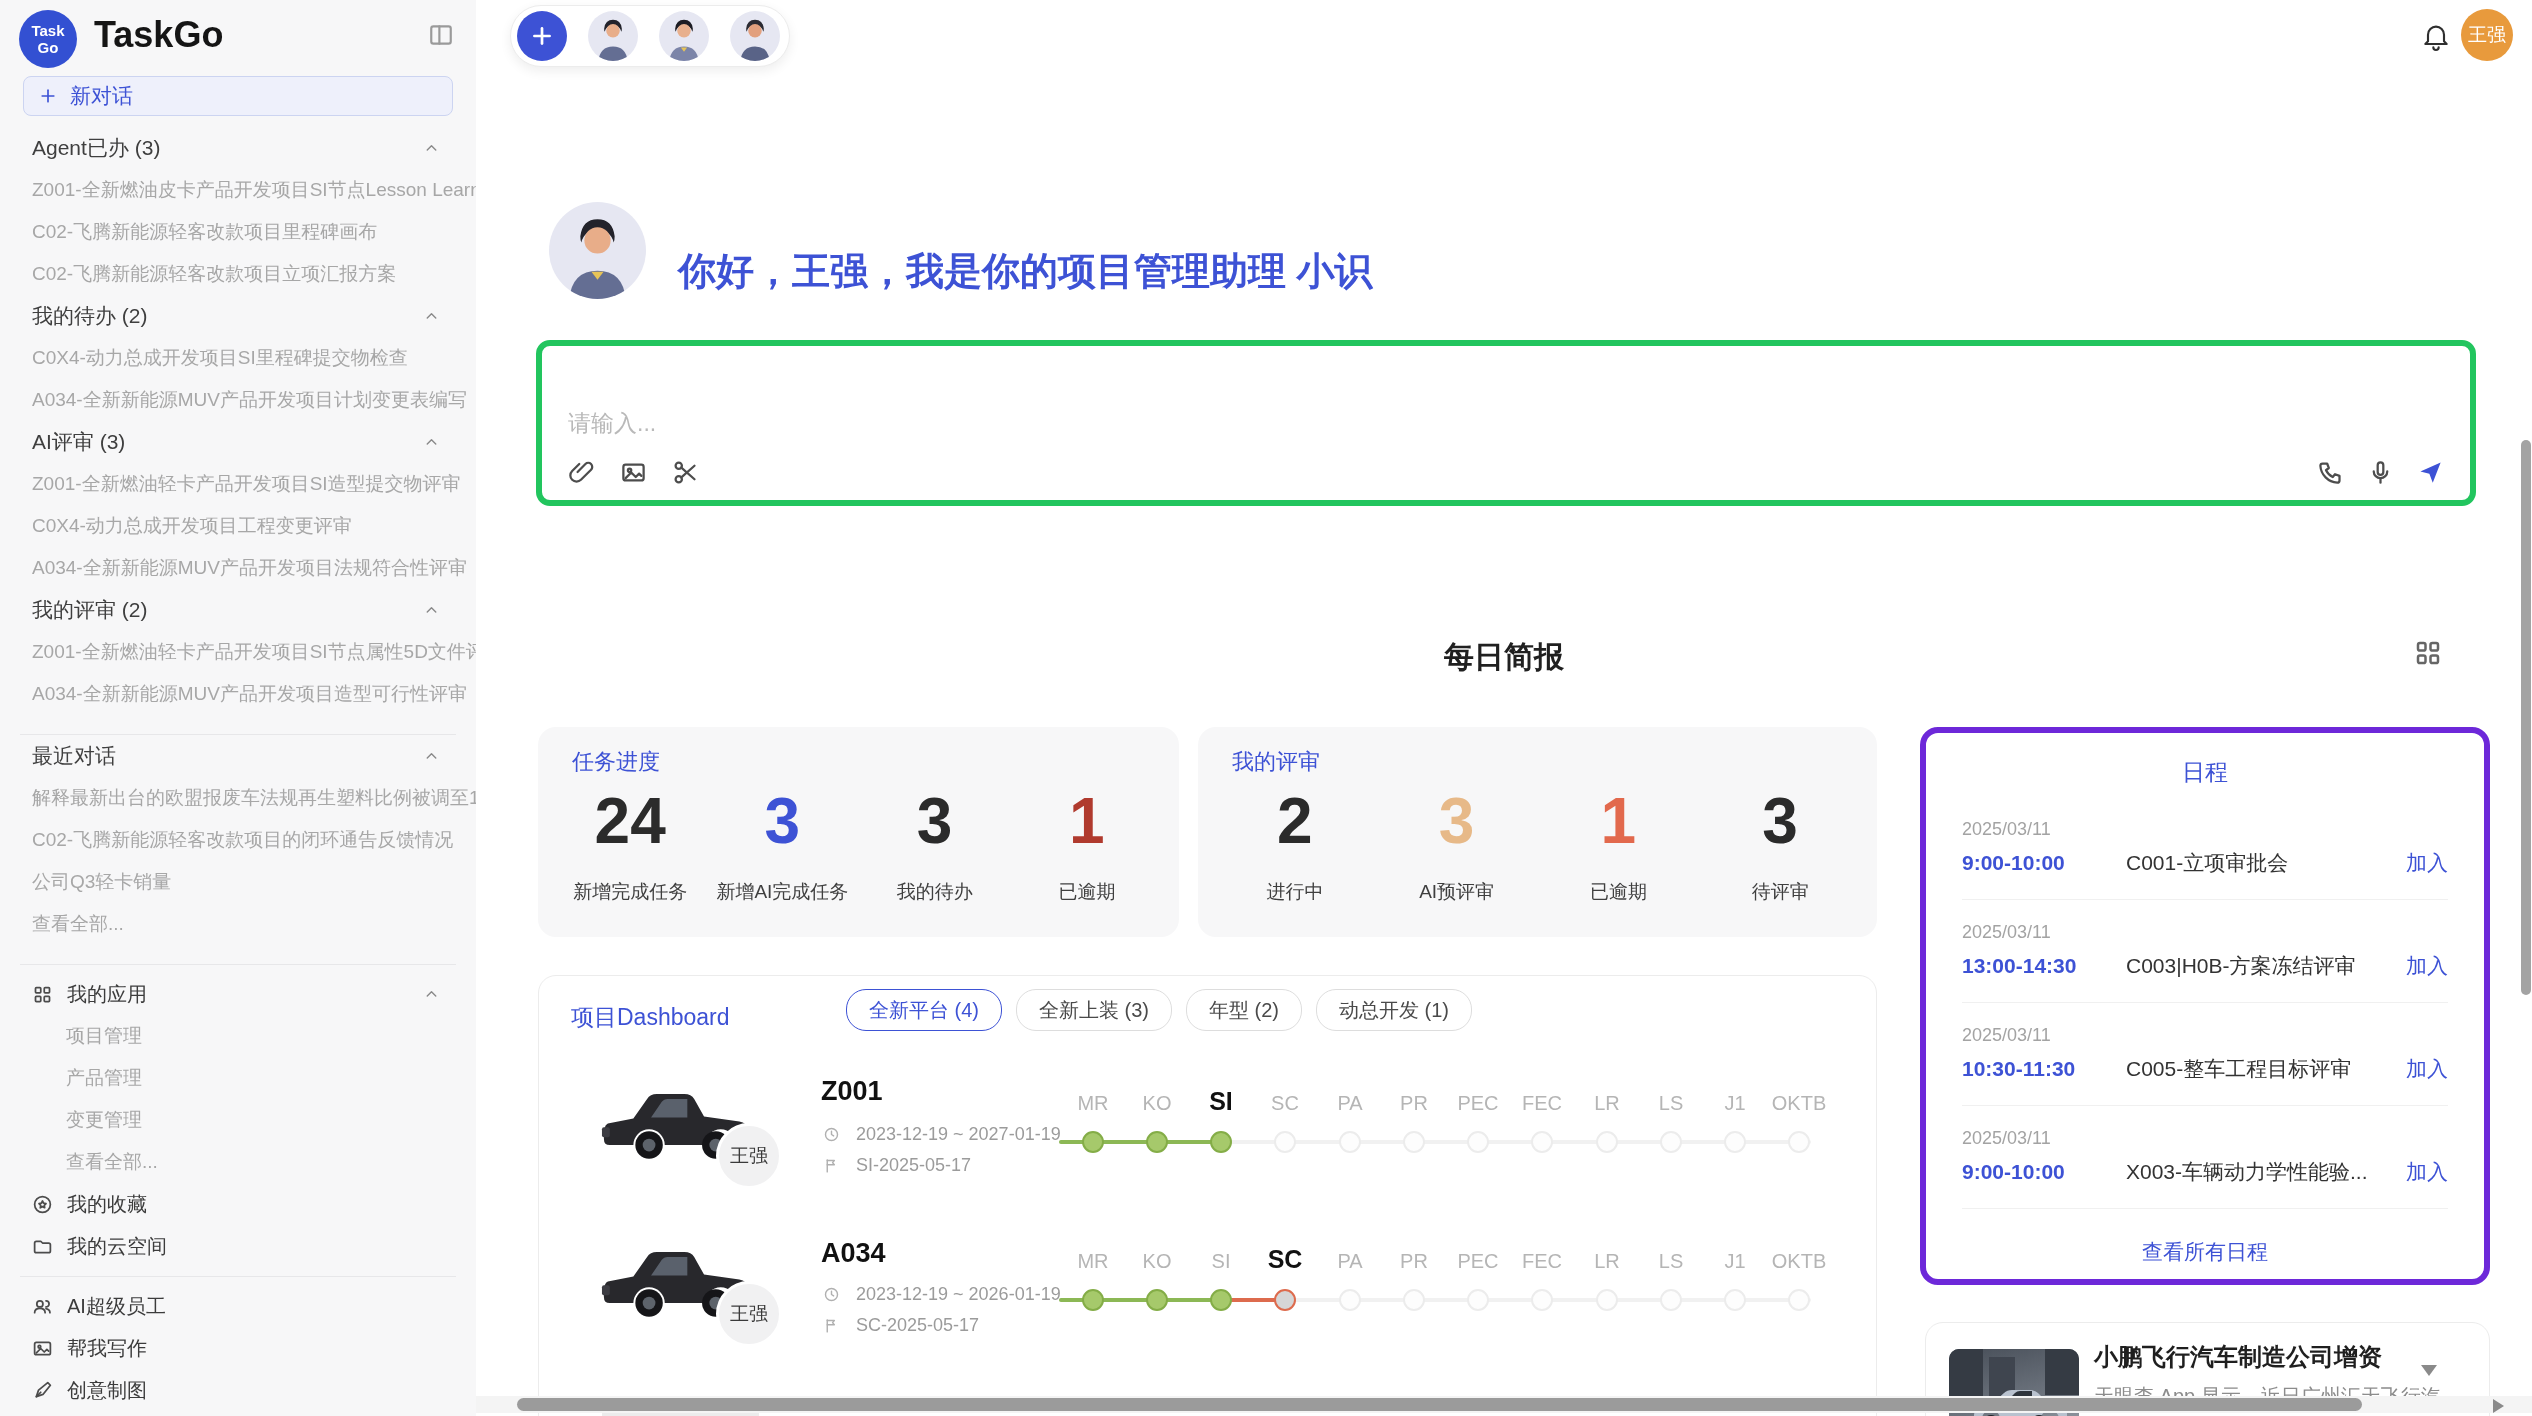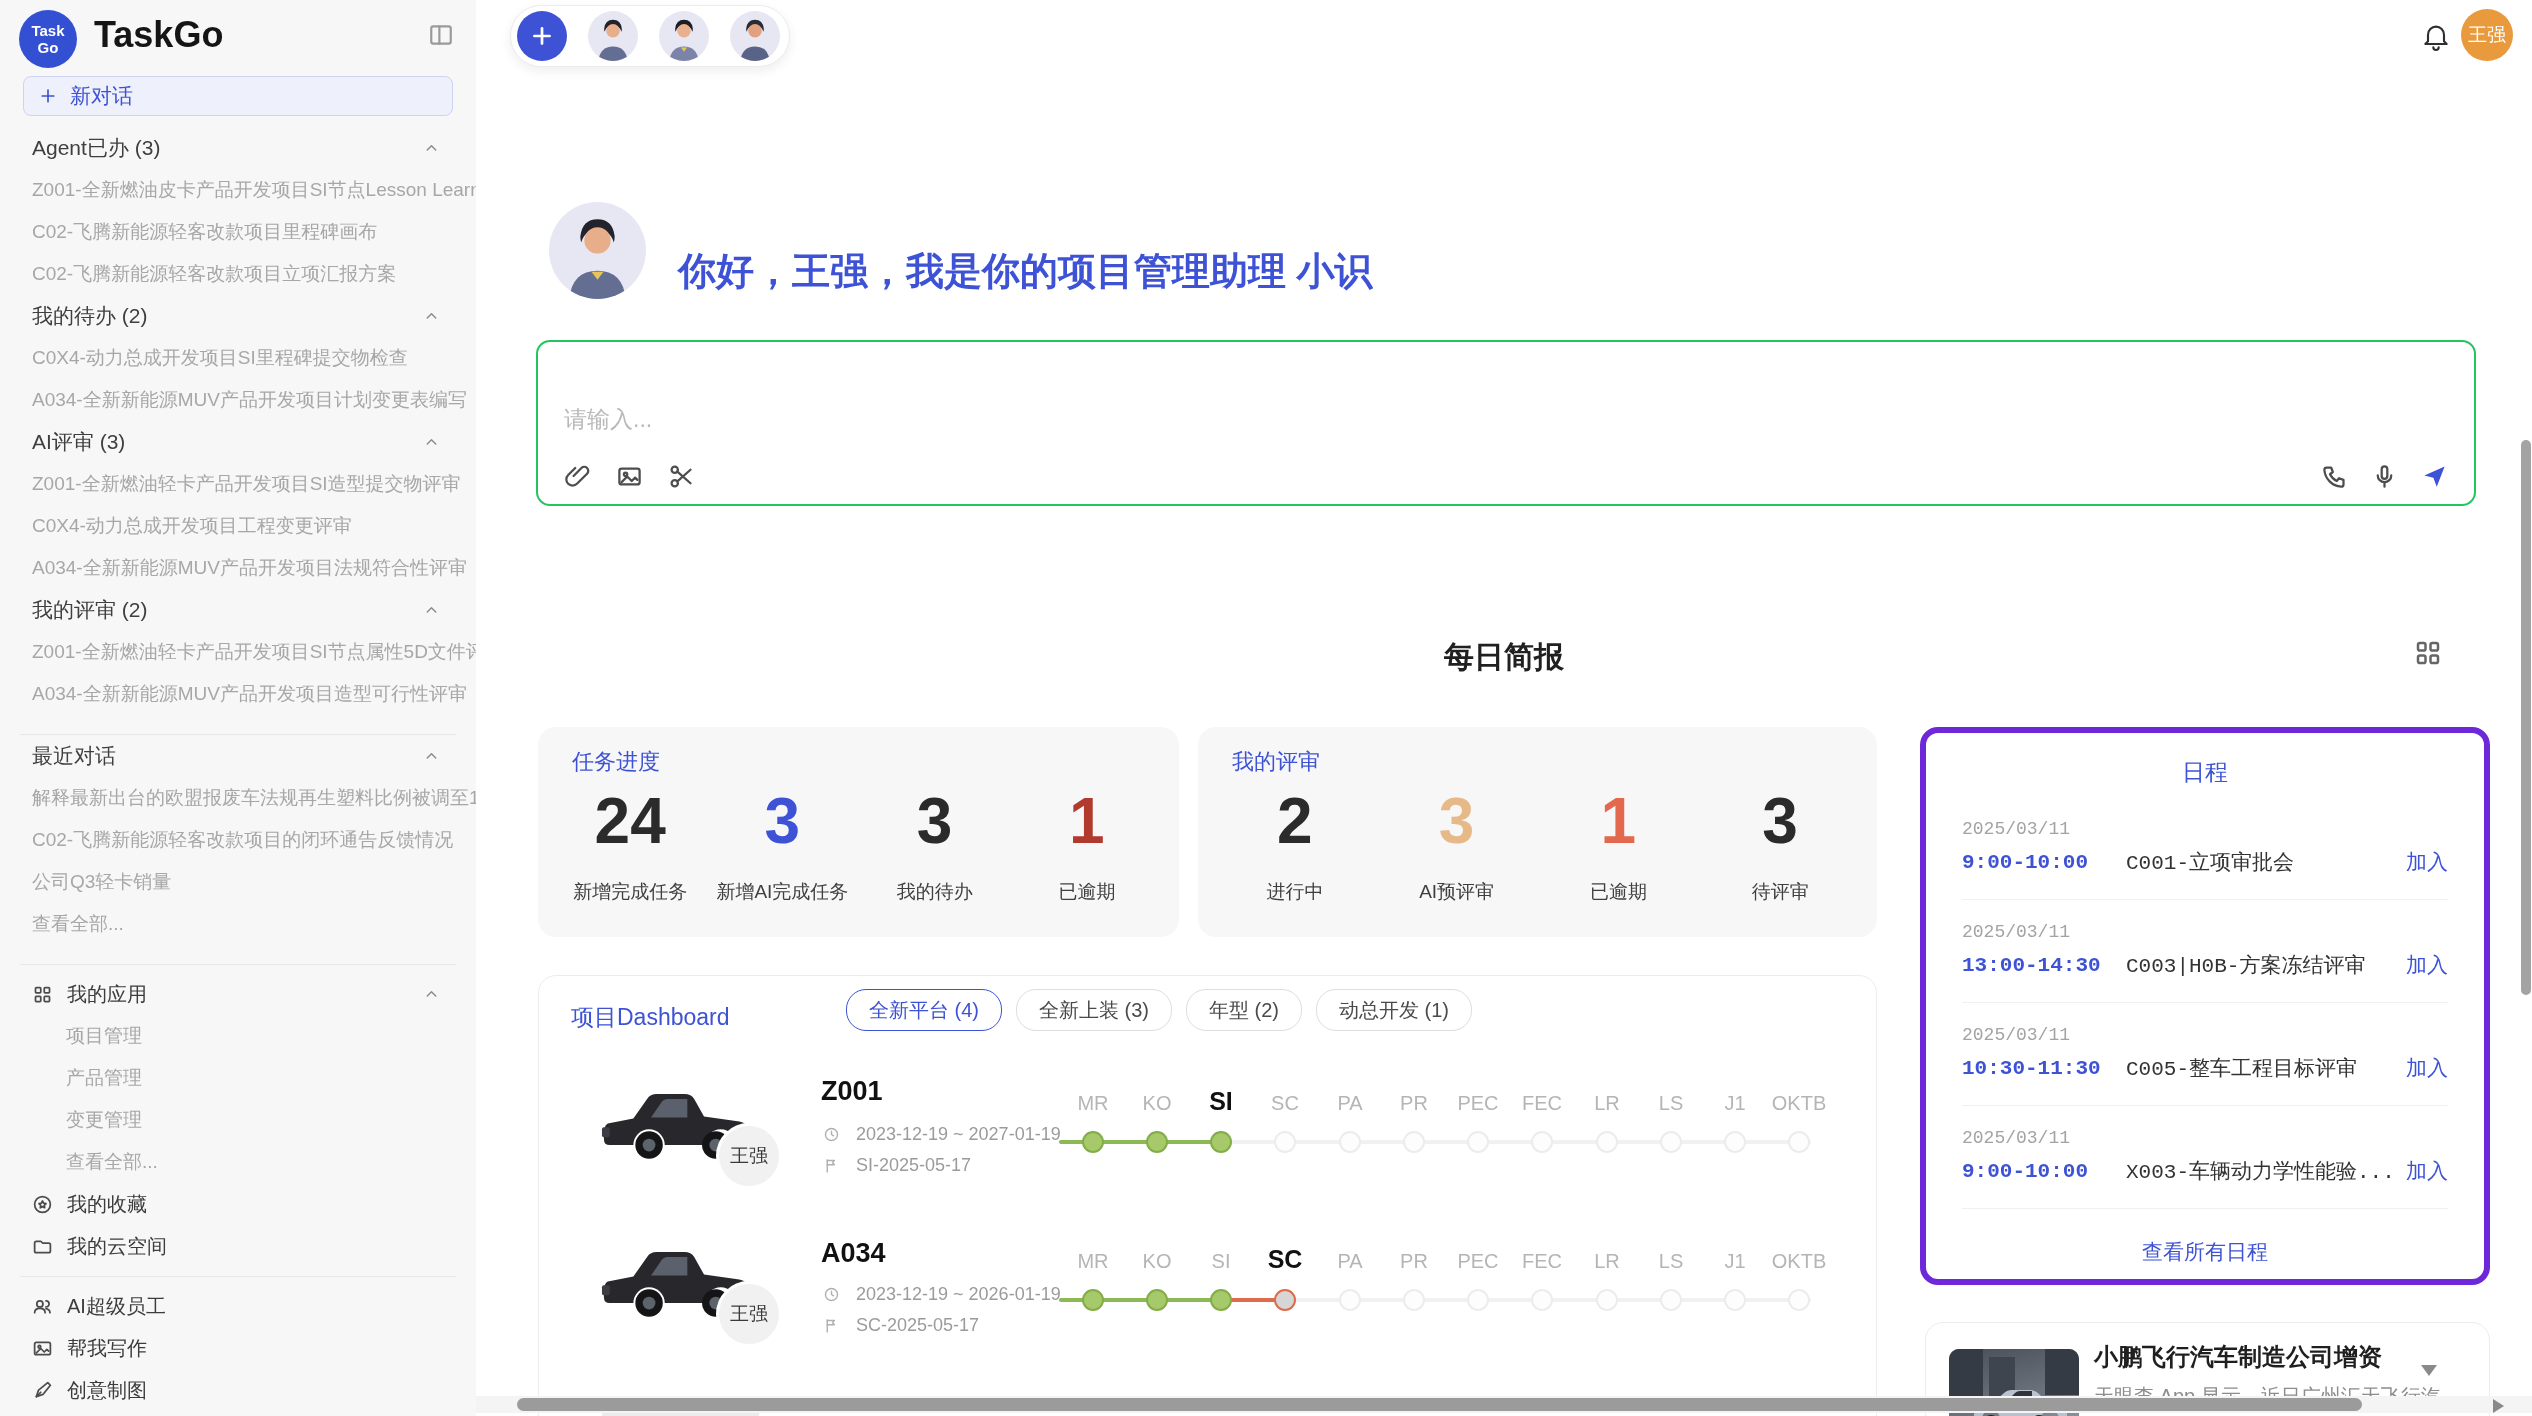--- a/index.html
+++ b/index.html
@@ -39,21 +39,21 @@
         align-items:center;justify-content:center;cursor:pointer;flex:0 0 auto;}
   .avatar{width:50px;height:50px;border-radius:50%;background:#e6e7f2;overflow:hidden;cursor:pointer;flex:0 0 auto;}
   .bell{position:absolute;left:1944px;top:20px;width:32px;height:32px;color:#2f2f2f;cursor:pointer;}
   .user-badge{position:absolute;left:1985px;top:9px;width:52px;height:52px;border-radius:50%;background:#e89a3c;
         color:#fff;font-size:19px;display:flex;align-items:center;justify-content:center;cursor:pointer;}
 
   .hero-avatar{position:absolute;left:73px;top:202px;width:97px;height:97px;border-radius:50%;background:#e6e7f2;overflow:hidden;}
   .greeting{position:absolute;left:202px;top:246px;font-size:38px;font-weight:bold;color:#3d52d5;white-space:nowrap;}
 
   .input-box{position:absolute;left:60px;top:340px;width:1940px;height:166px;box-sizing:border-box;
-        border:2px solid #22c55e;border-radius:14px;background:#fff;}
+        border:6px solid #22c55e;border-radius:14px;background:#fff;}
   .placeholder{position:absolute;left:26px;top:62px;font-size:23px;color:#b9b9b9;}
   .tool-left{position:absolute;left:26px;bottom:14px;display:flex;gap:25px;color:#4d4d4d;}
   .tool-right{position:absolute;right:26px;bottom:14px;display:flex;gap:23px;color:#4d4d4d;align-items:center;}
   .tool-left .t,.tool-right .t{width:27px;height:27px;cursor:pointer;}
   .send{color:#3d52d5;}
 
   .chips{position:absolute;left:60px;top:530px;width:1944px;display:flex;gap:20px;overflow:hidden;}
   .chip{height:48px;display:flex;align-items:center;padding:0 22px;background:#f0f0f1;border-radius:10px;
         font-size:20px;color:#3a3a3a;white-space:nowrap;cursor:pointer;flex:0 0 auto;}
 
@@ -90,21 +90,21 @@
   .tl-line.red{background:#dd6b4d;}
   .dot{position:absolute;width:22px;height:22px;border-radius:50%;box-sizing:border-box;transform:translateX(-50%);
        background:#fdfdfd;border:2px solid #ececec;}
   .dot.done{background:#a6c96b;border:2px solid #84ad47;}
   .dot.overdue{background:#d6d6d6;border:2px solid #dd6b4d;}
   .peek{position:absolute;left:63px;top:420px;width:157px;height:60px;background:#ececec;border-radius:10px;}
 
   .sched{position:absolute;left:1444px;top:727px;width:570px;height:558px;background:#fff;border:6px solid #6d28d9;
         border-radius:18px;box-sizing:border-box;}
   .sched-title{position:absolute;left:0;top:24px;width:100%;text-align:center;font-size:23px;color:#3d52d5;}
-  .sitem-block{position:absolute;left:36px;right:36px;font-family:Liberation Mono, monospace;}
+  .sitem-block{position:absolute;left:36px;right:36px;}
   .sdate{font-size:18px;color:#a3a3a3;}
   .srow2{display:flex;align-items:center;margin-top:9px;}
   .stime{width:164px;font-size:21px;font-weight:600;color:#3d52d5;flex:0 0 auto;}
   .stitle{flex:1;font-size:21px;color:#333;white-space:nowrap;overflow:hidden;}
   .sjoin{font-size:21px;color:#3d52d5;cursor:pointer;flex:0 0 auto;}
   .sdiv{position:absolute;left:36px;right:36px;height:1px;background:#f0f0f0;}
   .sall{position:absolute;left:0;top:505px;width:100%;text-align:center;font-size:21px;color:#3d52d5;cursor:pointer;}
 
   .news{position:absolute;left:1449px;top:1322px;width:565px;height:160px;background:#fff;border:1px solid #ececec;
         border-radius:18px;box-sizing:border-box;}

